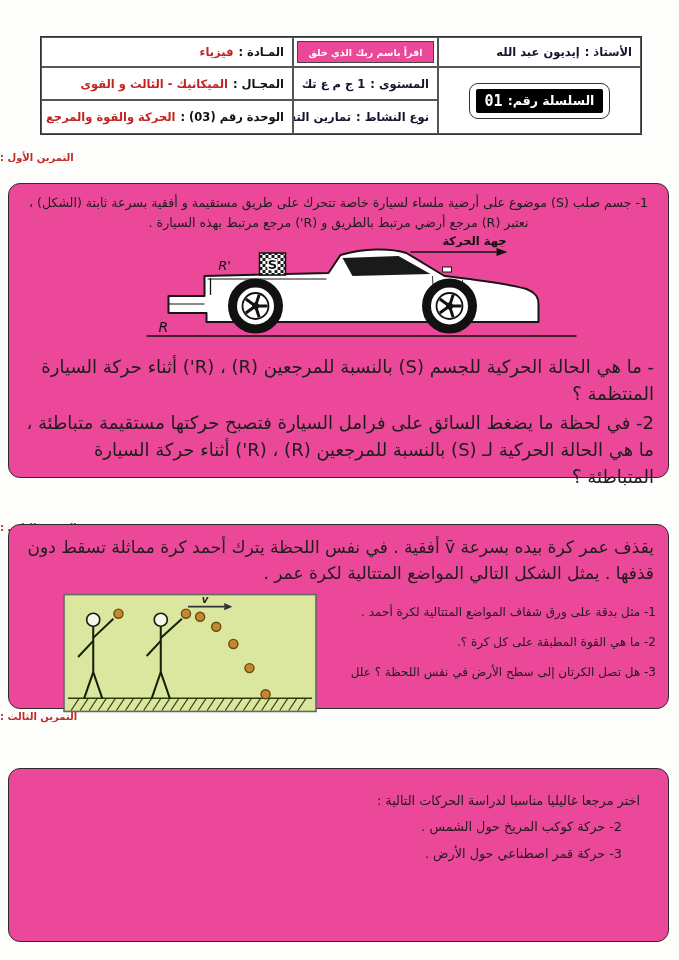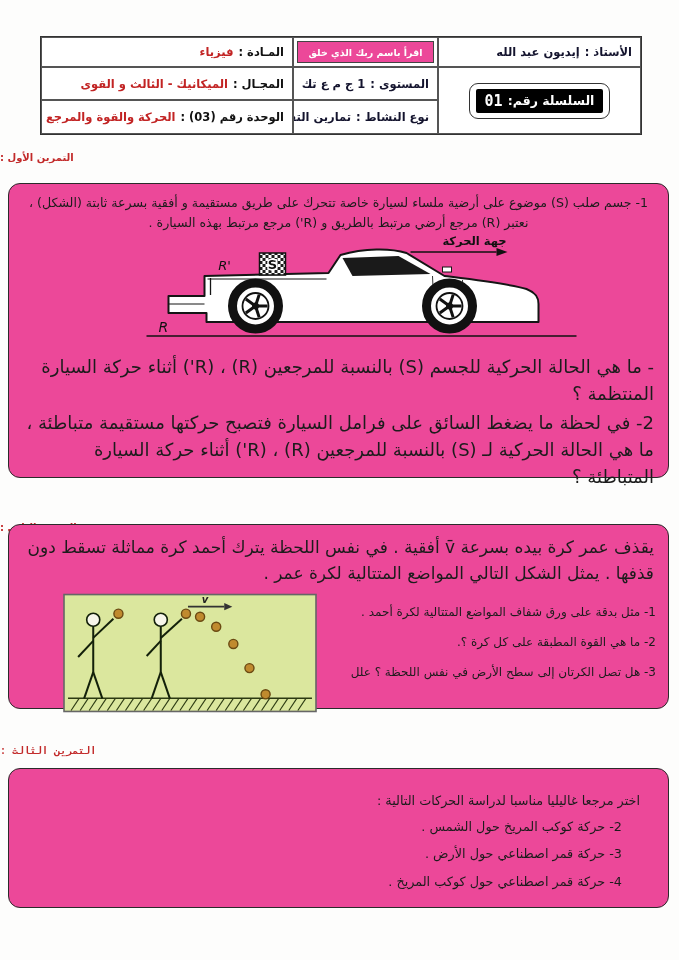--- a/index.html
+++ b/index.html
@@ -249,26 +249,25 @@
       </div>
 
       <div class="ex2-questions">
         <div class="q">1- مثل بدقة على ورق شفاف المواضع المتتالية لكرة أحمد .</div>
         <div class="q">2- ما هي القوة المطبقة على كل كرة ؟.</div>
         <div class="q">3- هل تصل الكرتان إلى سطح الأرض في نفس اللحظة ؟ علل</div>
       </div>
     </div>
   </div>
 
-  <div class="ex-title" style="top:745px;font-family:Liberation Mono, monospace;">التمرين الثالث :</div>
-
-  <div class="exbox" style="top:768px;height:140px;">
+  <div class="ex-title" style="top:711px;">التمرين الثالث :</div>
+
+  <div class="exbox" style="top:768px;height:174px;">
     <div class="ex3-content">
       <div class="ex3-intro">اختر مرجعا غاليليا مناسبا لدراسة الحركات التالية :</div>
       <div class="ex3-items">
         <div class="item">2- حركة كوكب المريخ حول الشمس .</div>
         <div class="item">3- حركة قمر اصطناعي حول الأرض .</div>
-        <div class="item">4- حركة قمر اصطناعي حول كوكب المريخ .</div>
       </div>
     </div>
   </div>
 
 </div>
 
 </body></html>

